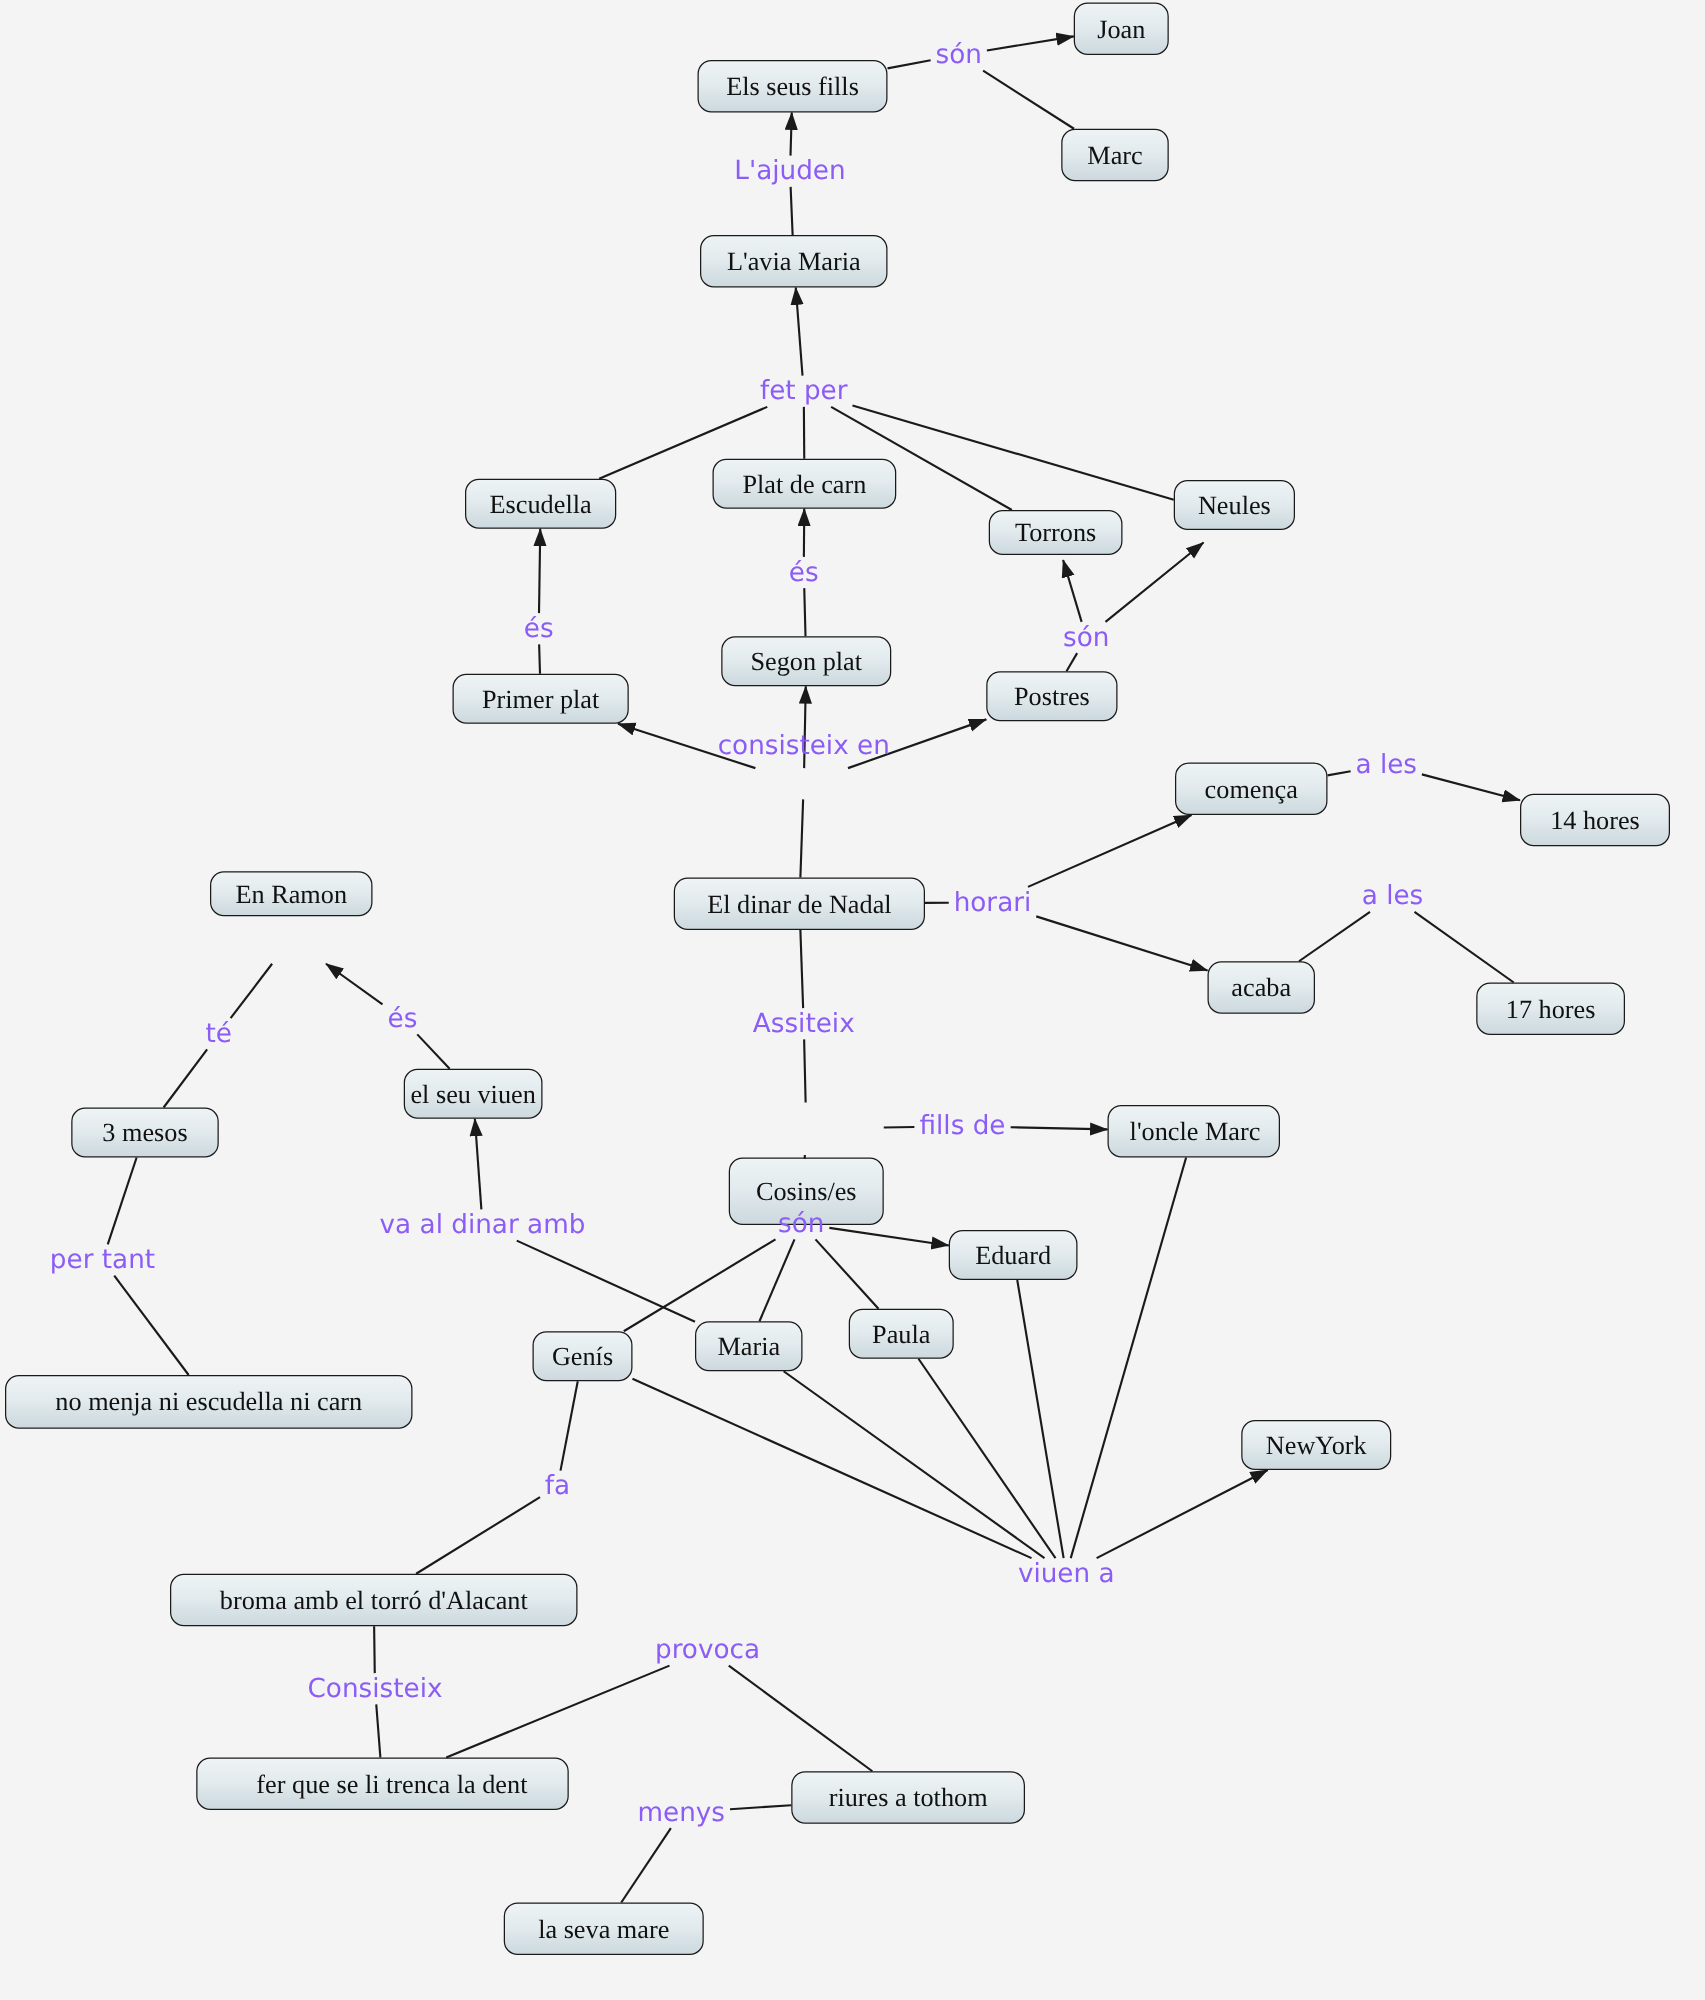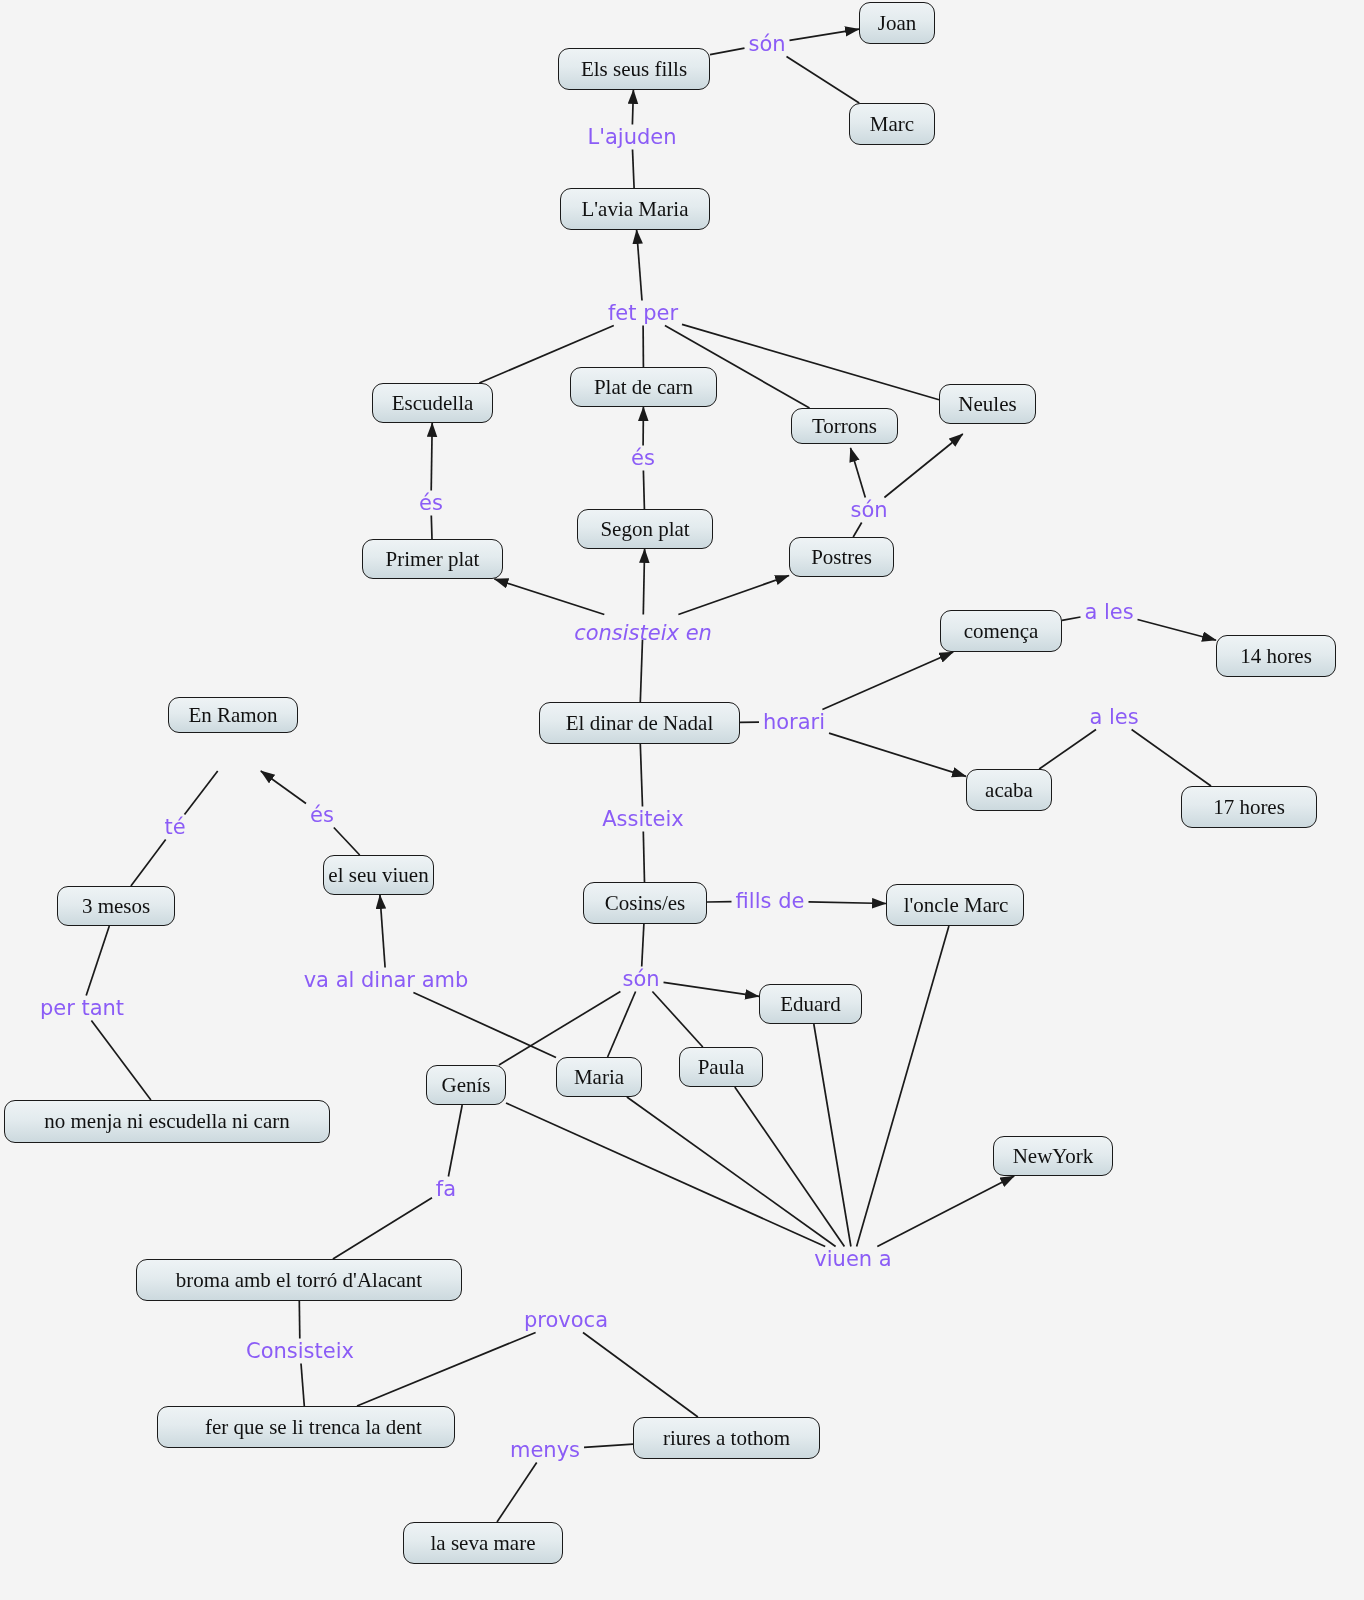--- a/index.html
+++ b/index.html
@@ -131,46 +131,46 @@
       <div class="node" style="left: 372px; top: 383px; width: 121px; height: 40px;">Escudella</div>
       <div class="node" style="left: 570px; top: 367px; width: 147px; height: 40px;">Plat de carn</div>
       <div class="node" style="left: 791px; top: 408px; width: 107px; height: 36px;">Torrons</div>
       <div class="node" style="left: 939px; top: 384px; width: 97px; height: 40px;">Neules</div>
       <div class="node" style="left: 362px; top: 539px; width: 141px; height: 40px;">Primer plat</div>
       <div class="node" style="left: 577px; top: 509px; width: 136px; height: 40px;">Segon plat</div>
       <div class="node" style="left: 789px; top: 537px; width: 105px; height: 40px;">Postres</div>
       <div class="node" style="left: 940px; top: 610px; width: 122px; height: 42px;">comença</div>
       <div class="node" style="left: 1216px; top: 635px; width: 120px; height: 42px;">14 hores</div>
       <div class="node" style="left: 966px; top: 769px; width: 86px; height: 42px;">acaba</div>
-      <div class="node" style="left: 1181px; top: 786px; width: 136px; height: 42px;">17 hores</div>
+      <div class="node" style="left: 1181px; top: 786px; width: 119px; height: 42px;">17 hores</div>
       <div class="node" style="left: 539px; top: 702px; width: 201px; height: 42px;">El dinar de Nadal</div>
       <div class="node" style="left: 168px; top: 697px; width: 130px; height: 36px; text-align: right;">En Ramon</div>
       <div class="node" style="left: 323px; top: 855px; width: 111px; height: 40px;">el seu viuen</div>
       <div class="node" style="left: 57px; top: 886px; width: 118px; height: 40px;">3 mesos</div>
       <div class="node" style="left: 4px; top: 1100px; width: 326px; height: 43px;">no menja ni escudella ni carn</div>
-      <div class="node" style="left: 583px; top: 882px; width: 124px; height: 42px;">Cosins/es</div>
+      <div class="node" style="left: 583px; top: 926px; width: 124px; height: 54px;">Cosins/es</div>
       <div class="node" style="left: 886px; top: 884px; width: 138px; height: 42px; padding-left: 15px;">l'oncle Marc</div>
       <div class="node" style="left: 759px; top: 984px; width: 103px; height: 40px;">Eduard</div>
       <div class="node" style="left: 426px; top: 1065px; width: 80px; height: 40px;">Genís</div>
       <div class="node" style="left: 556px; top: 1057px; width: 86px; height: 40px;">Maria</div>
       <div class="node" style="left: 679px; top: 1047px; width: 84px; height: 40px;">Paula</div>
       <div class="node" style="left: 993px; top: 1136px; width: 120px; height: 40px;">NewYork</div>
       <div class="node" style="left: 136px; top: 1259px; width: 326px; height: 42px;">broma amb el torró d'Alacant</div>
       <div class="node" style="left: 157px; top: 1406px; width: 298px; height: 42px; padding-left: 28px;">fer que se li trenca la dent</div>
       <div class="node" style="left: 633px; top: 1417px; width: 187px; height: 42px;">riures a tothom</div>
       <div class="node" style="left: 403px; top: 1522px; width: 160px; height: 42px;">la seva mare</div>
     </div>
   <div id="label-layer">
       <div class="linklabel" style="left: 767px; top: 44px;">són</div>
       <div class="linklabel" style="left: 632px; top: 137px;">L'ajuden</div>
       <div class="linklabel" style="left: 643px; top: 313px;">fet per</div>
       <div class="linklabel" style="left: 431px; top: 503px;">és</div>
       <div class="linklabel" style="left: 643px; top: 458px;">és</div>
       <div class="linklabel" style="left: 869px; top: 510px;">són</div>
-      <div class="linklabel" style="left: 643px; top: 633px; font-style: italic;">consisteix en</div>
+      <div class="linklabel" style="left: 643px; top: 597px;">consisteix en</div>
       <div class="linklabel" style="left: 794px; top: 722px;">horari</div>
       <div class="linklabel" style="left: 1109px; top: 612px;">a les</div>
       <div class="linklabel" style="left: 1114px; top: 717px;">a les</div>
       <div class="linklabel" style="left: 643px; top: 819px;">Assiteix</div>
       <div class="linklabel" style="left: 175px; top: 827px;">té</div>
       <div class="linklabel" style="left: 322px; top: 815px;">és</div>
       <div class="linklabel" style="left: 82px; top: 1008px;">per tant</div>
       <div class="linklabel" style="left: 386px; top: 980px;">va al dinar amb</div>
       <div class="linklabel" style="left: 770px; top: 901px;">fills de</div>
       <div class="linklabel" style="left: 641px; top: 979px;">són</div>

